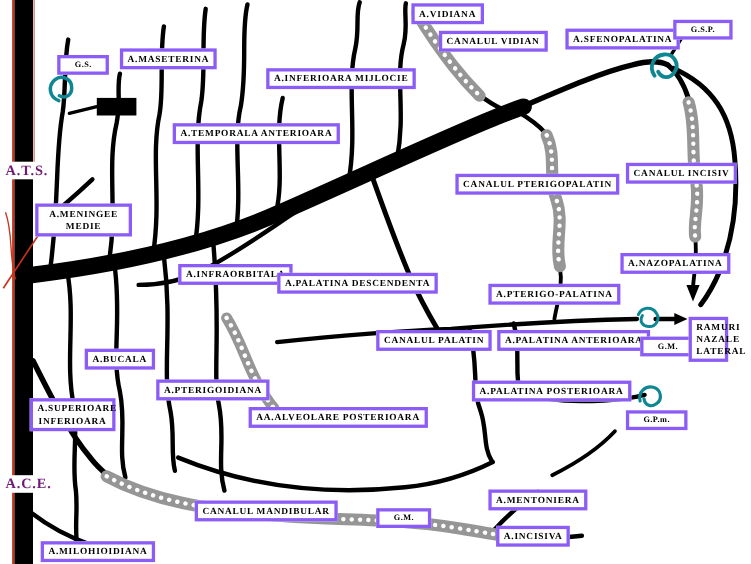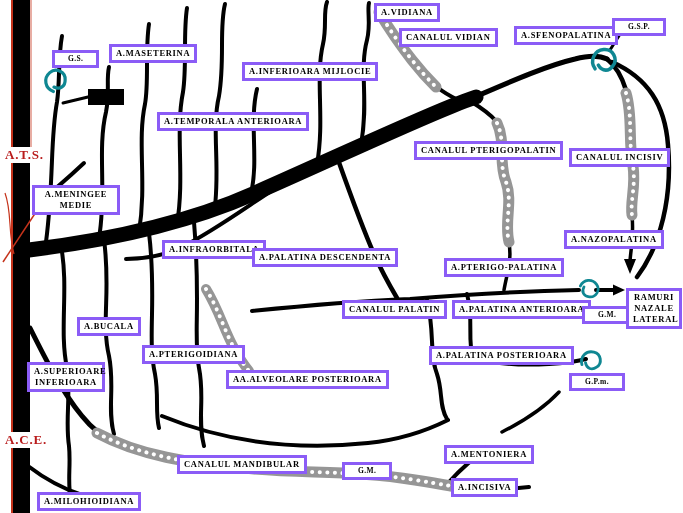--- a/index.html
+++ b/index.html
@@ -5,21 +5,21 @@
   html,body{margin:0;padding:0;background:#fff}
   .stage{position:relative;width:683px;height:513px;background:#fff;overflow:hidden;
          font-family:"Liberation Serif", serif}
   svg.art{position:absolute;left:0;top:0}
   .lbl{position:absolute;background:#fff;border:3px solid #8b5cf6;padding:1px 4px;
        font-weight:bold;font-size:8.5px;letter-spacing:.7px;text-align:center;
        line-height:1.3;white-space:nowrap;box-sizing:border-box;color:#000}
   .lbl.wrap{white-space:normal}
   .lbl.small{font-size:7.5px;padding:1px 13px;letter-spacing:.4px}
   .edge{position:absolute;background:#fff;font-weight:bold;font-size:13px;
-        letter-spacing:.8px;padding:0 3px;color:#b91c1c;z-index:5}
+        letter-spacing:.8px;padding:0 3px;color:#701a75;z-index:5}
 </style>
 </head>
 <body>
 
 <div class="stage">
 
 <svg class="art" width="683" height="513" viewBox="0 0 683 513">
 
   <g>
     <rect x="13" y="0" width="17" height="513" fill="#000"></rect>
@@ -122,31 +122,31 @@
 
 <div class="lbl" style="left:374px;top:3px">A.VIDIANA</div>
 <div class="lbl" style="left:399px;top:28px">CANALUL VIDIAN</div>
 <div class="lbl" style="left:514px;top:26px">A.SFENOPALATINA</div>
 <div class="lbl small" style="left:612px;top:18px">G.S.P.</div>
 <div class="lbl small" style="left:52px;top:50px">G.S.</div>
 <div class="lbl" style="left:109px;top:44px">A.MASETERINA</div>
 <div class="lbl" style="left:242px;top:62px">A.INFERIOARA MIJLOCIE</div>
 <div class="lbl" style="left:157px;top:112px">A.TEMPORALA ANTERIOARA</div>
 <div class="lbl wrap" style="left:32px;top:185px;width:88px">A.MENINGEE MEDIE</div>
-<div class="lbl" style="left:414px;top:141px">CANALUL PTERIGOPALATIN</div>
+<div class="lbl" style="left:414px;top:158px">CANALUL PTERIGOPALATIN</div>
 <div class="lbl" style="left:569px;top:148px">CANALUL INCISIV</div>
 <div class="lbl" style="left:162px;top:240px">A.INFRAORBITALA</div>
 <div class="lbl" style="left:252px;top:248px">A.PALATINA DESCENDENTA</div>
 <div class="lbl" style="left:444px;top:258px">A.PTERIGO-PALATINA</div>
 <div class="lbl" style="left:564px;top:230px">A.NAZOPALATINA</div>
 <div class="lbl" style="left:77px;top:317px">A.BUCALA</div>
 <div class="lbl" style="left:342px;top:300px">CANALUL PALATIN</div>
 <div class="lbl" style="left:452px;top:300px">A.PALATINA ANTERIOARA</div>
 <div class="lbl small" style="left:582px;top:306px">G.M.</div>
-<div class="lbl wrap" style="left:626px;top:288px;width:56px">RAMURI NAZALE LATERAL</div>
+<div class="lbl wrap" style="left:626px;top:288px;width:36px">RAMURI NAZALE LATERAL</div>
 <div class="lbl" style="left:142px;top:345px">A.PTERIGOIDIANA</div>
 <div class="lbl" style="left:226px;top:370px">AA.ALVEOLARE POSTERIOARA</div>
 <div class="lbl" style="left:429px;top:346px">A.PALATINA POSTERIOARA</div>
 <div class="lbl small" style="left:569px;top:373px">G.P.m.</div>
 <div class="lbl wrap" style="left:27px;top:362px;width:78px">A.SUPERIOARE INFERIOARA</div>
 <div class="lbl" style="left:177px;top:455px">CANALUL MANDIBULAR</div>
 <div class="lbl small" style="left:342px;top:462px">G.M.</div>
 <div class="lbl" style="left:444px;top:445px">A.MENTONIERA</div>
 <div class="lbl" style="left:451px;top:478px">A.INCISIVA</div>
 <div class="lbl" style="left:37px;top:492px">A.MILOHIOIDIANA</div>

